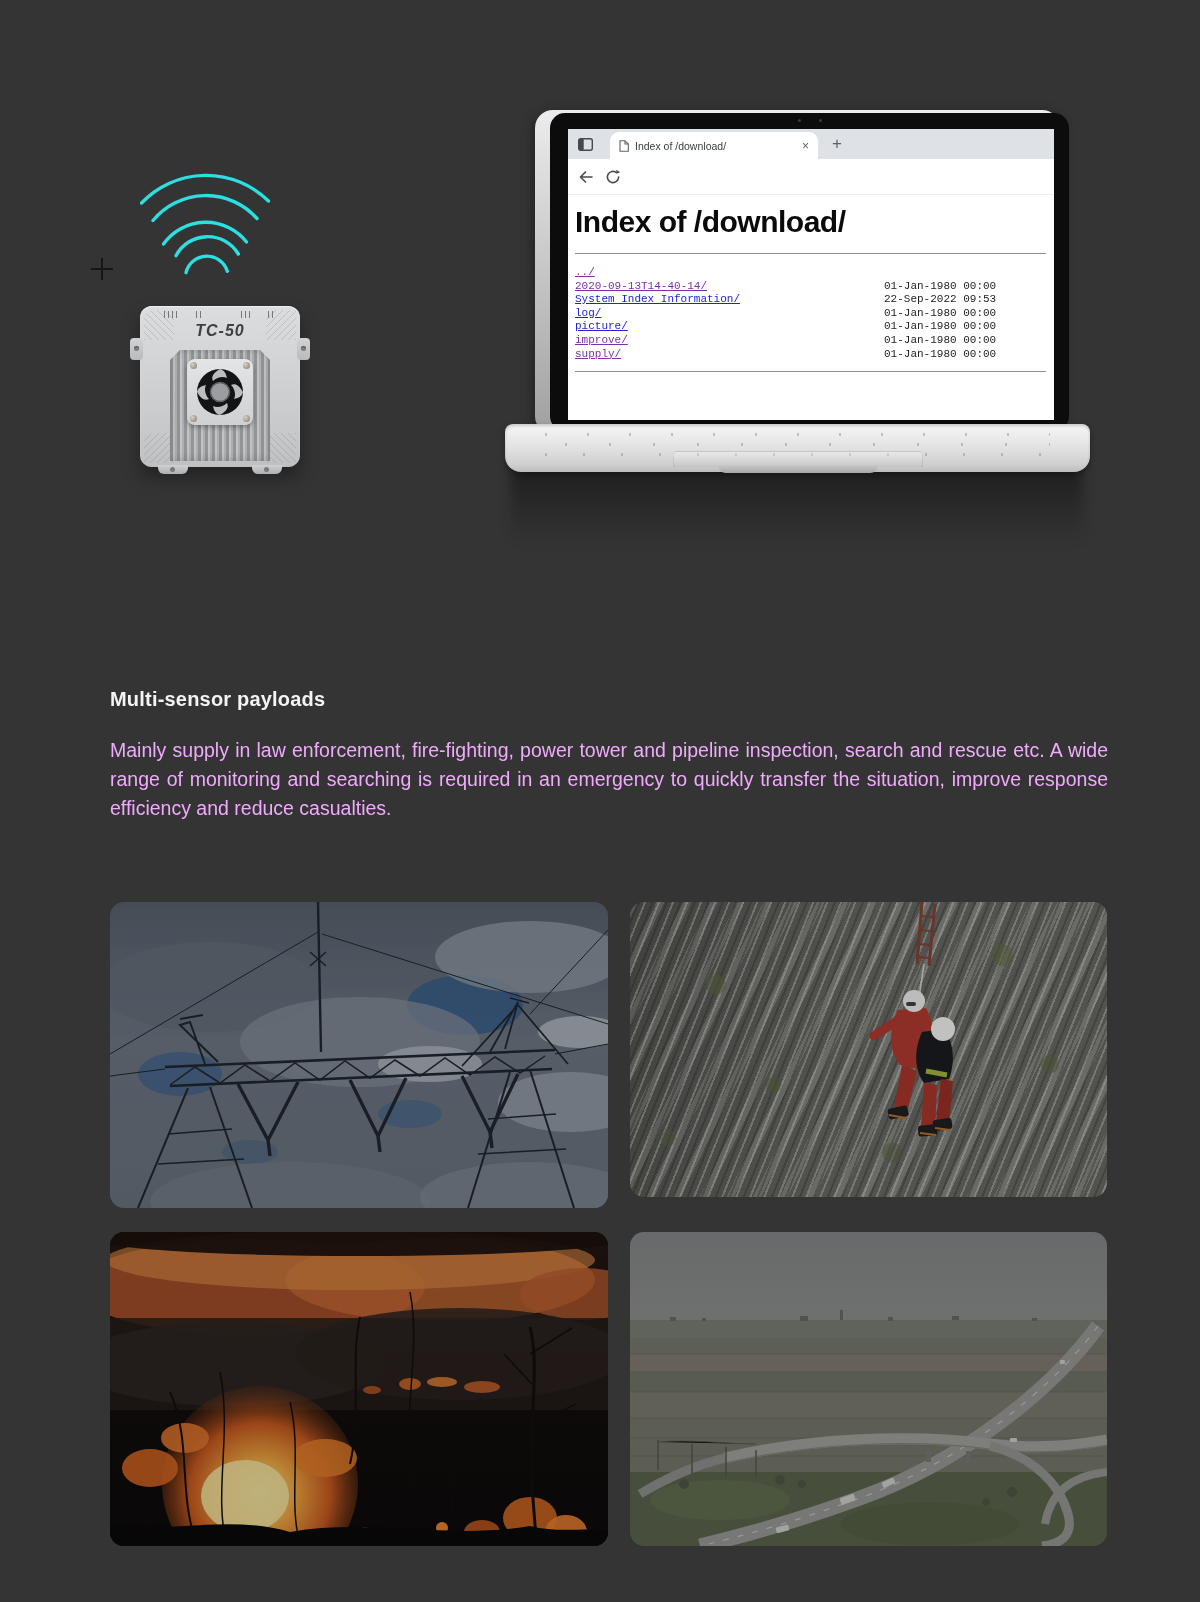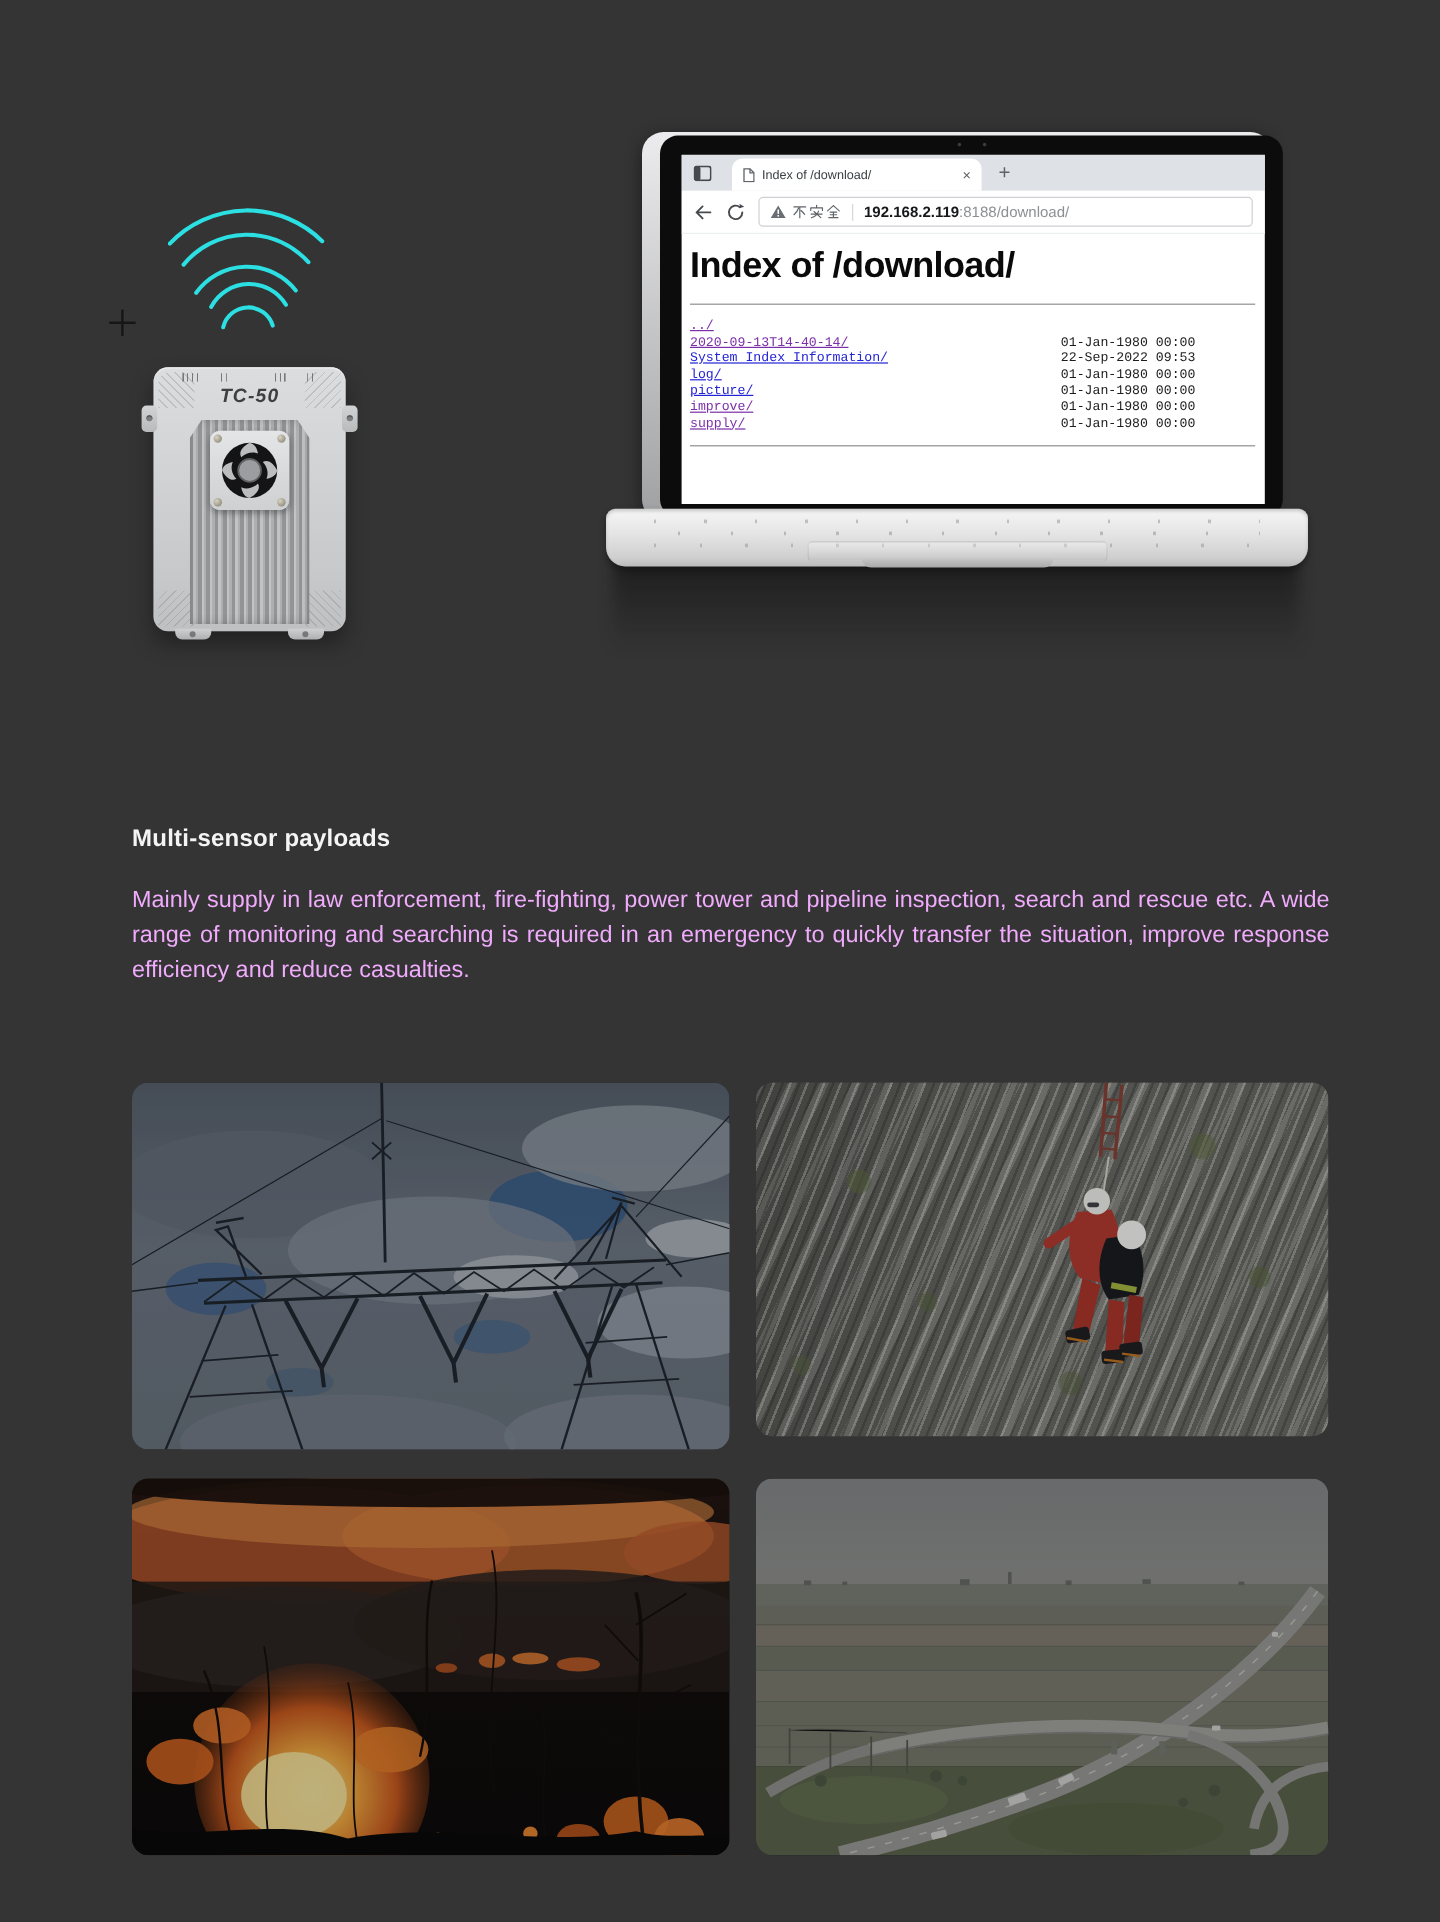--- a/index.html
+++ b/index.html
@@ -6,21 +6,21 @@
   html,body { background:#343434; }
   .page { position:relative; width:1200px; height:1602px; background:#343434; overflow:hidden;
           font-family:"Liberation Sans", sans-serif; }
 
   
   .wifi { position:absolute; left:140px; top:160px; width:140px; height:120px; }
   .plus-icon { position:absolute; left:91px; top:257px; width:22px; height:24px; }
   .plus-icon::before { content:''; position:absolute; left:0; top:11px; width:22px; height:2px; background:#161616; }
   .plus-icon::after  { content:''; position:absolute; left:10px; top:1px; width:2px; height:22px; background:#161616; }
 
-  .device { position:absolute; left:128px; top:306px; width:160px; height:220px;
+  .device { position:absolute; left:140px; top:306px; width:160px; height:161px;
             background:linear-gradient(180deg,#dcdddf 0%,#d3d4d6 35%,#c7c8ca 80%,#bfc0c2 100%);
             border-radius:12px; box-shadow:0 10px 18px rgba(0,0,0,.35), inset 0 1px 1px #f0f0f2; }
   .device-ear { position:absolute; width:13px; height:22px; background:linear-gradient(180deg,#d2d3d5,#b9babc);
             border-radius:4px; top:32px; }
   .device-ear.left { left:-10px; } .device-ear.right { right:-10px; }
   .device-ear i { position:absolute; left:4px; top:8px; width:5px; height:5px; border-radius:50%;
             background:#7e7f81; box-shadow:inset 0 1px 1px #4c4d4f; }
   .device-foot { position:absolute; bottom:-7px; width:30px; height:9px; background:linear-gradient(180deg,#cfd0d2,#aeafb1);
             border-radius:0 0 6px 6px; }
   .device-foot.left { left:18px; } .device-foot.right { right:18px; }
@@ -215,40 +215,20 @@
           </div>
 
           <div class="toolbar">
             <svg width="16" height="16" viewBox="0 0 16 16">
               <path d="M14,8 H2.5 M7.5,3 L2.5,8 L7.5,13" fill="none" stroke="#474b4f" stroke-width="1.6" stroke-linecap="round" stroke-linejoin="round"></path>
             </svg>
             <svg width="16" height="16" viewBox="0 0 16 16">
               <path d="M13.6,8 A5.6,5.6 0 1 1 11.6,3.7" fill="none" stroke="#474b4f" stroke-width="1.6" stroke-linecap="round"></path>
               <path d="M11.2,0.8 L11.8,4.4 L15.2,3.2 Z" fill="#474b4f"></path>
             </svg>
-            <div class="addressbar" title="不安全">
-              <svg width="13" height="11" viewBox="0 0 13 11">
-                <path d="M6.5,0.3 L12.7,10.7 H0.3 Z" fill="#6a6e72"></path>
-                <rect x="5.9" y="3.6" width="1.3" height="3.6" fill="#fff"></rect>
-                <rect x="5.9" y="8.2" width="1.3" height="1.3" fill="#fff"></rect>
-              </svg>
-              <span class="cjk">
-                <svg width="13" height="13" viewBox="0 0 24 24" fill="none" stroke="#5f6368" stroke-width="1.8" stroke-linecap="round">
-                  <path d="M3,4.5 H21 M12,4.5 V21 M10,6.5 C8.5,11 5.5,14.5 3,16.5 M14,10 C16,12 18,14 19.5,16"></path>
-                </svg>
-                <svg width="13" height="13" viewBox="0 0 24 24" fill="none" stroke="#5f6368" stroke-width="1.8" stroke-linecap="round">
-                  <path d="M12,2 V5.5 M3,6 H21 M3,6 V10 M21,6 V10 M15,11 C13,17 8.5,20 4,21.2 M8,11.5 L18.5,21 M3.5,15.5 H20.5"></path>
-                </svg>
-                <svg width="13" height="13" viewBox="0 0 24 24" fill="none" stroke="#5f6368" stroke-width="1.8" stroke-linecap="round">
-                  <path d="M12,2.5 L3,10.5 M12,2.5 L21,10.5 M7,12.5 H17 M7,16.5 H17 M5,21 H19 M12,12.5 V21"></path>
-                </svg>
-              </span>
-              <span class="addr-sep"></span>
-              <span class="url"><span class="host">192.168.2.119</span><span class="rest">:8188/download/</span></span>
-            </div>
           </div>
 
           <div class="webpage">
             <h1>Index of /download/</h1>
             <hr>
             <div class="filelist">
               <div class="file-row">
                 <a class="file-link visited">../</a>
                 <span class="file-date"></span>
               </div>

